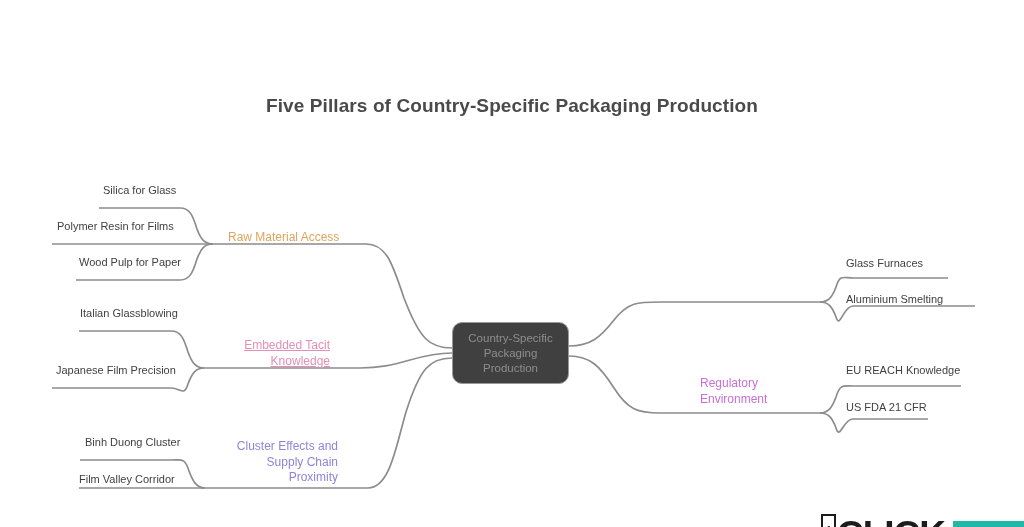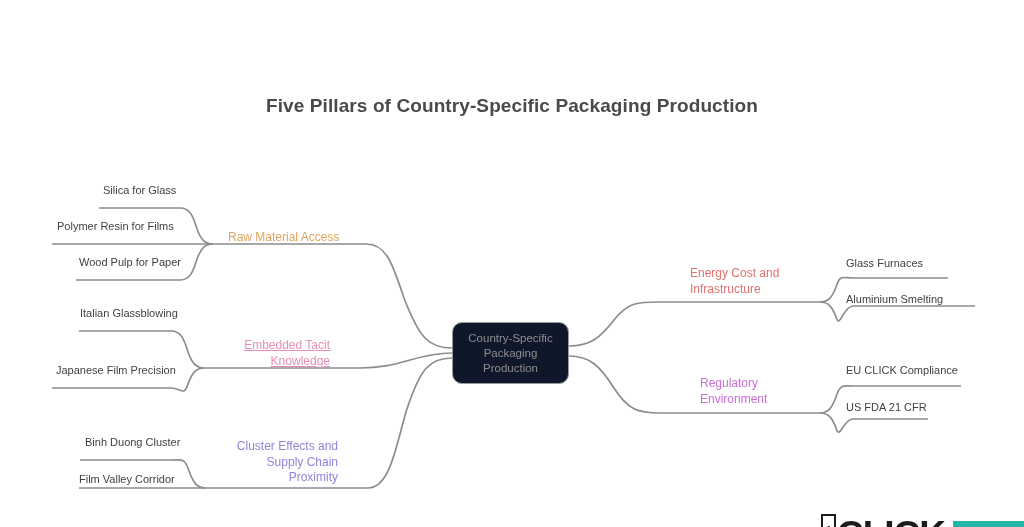--- a/index.html
+++ b/index.html
@@ -31,21 +31,21 @@
     width:1024px; height:527px;
     overflow:visible;
   }
   svg#wires path { fill:none; stroke:#8c8c8c; stroke-width:1.7; }
   .center-node {
     position:absolute;
     left:452px; top:274px;
     width:117px; height:62px;
     border:1.4px solid #9a9a9a;
     border-radius:10px;
-    background:#0f172a;
+    background:#404040;
     display:flex;
     align-items:center;
     justify-content:center;
     text-align:center;
     font-size:11.5px;
     line-height:15px;
     color:#8e8e8e;
   }
   .branch-label {
     position:absolute;
@@ -187,44 +187,40 @@
     <span>Embedded Tacit</span><br>
     <span>Knowledge</span>
   </div>
 
   <div class="branch-label" style="left:212px; top:391px; width:126px; text-align:right; color:#9183d8;">
     <span>Cluster Effects and</span><br>
     <span>Supply Chain</span><br>
     <span>Proximity</span>
   </div>
 
-  <div class="branch-label" style="left:690px; top:218px; color:#e07070;">
-    <span>Energy Cost and</span><br>
-    <span>Infrastructure</span>
-  </div>
 
   <div class="branch-label" style="left:700px; top:328px; color:#c96fd8;">
     <span>Regulatory</span><br>
     <span>Environment</span>
   </div>
 
   <div class="leaf-label" style="left:103px; top:136px;">Silica for Glass</div>
   <div class="leaf-label" style="left:57px; top:172px;">Polymer Resin for Films</div>
   <div class="leaf-label" style="left:79px; top:208px;">Wood Pulp for Paper</div>
 
   <div class="leaf-label" style="left:80px; top:259px;">Italian Glassblowing</div>
   <div class="leaf-label" style="left:56px; top:316px;">Japanese Film Precision</div>
 
   <div class="leaf-label" style="left:85px; top:388px;">Binh Duong Cluster</div>
   <div class="leaf-label" style="left:79px; top:425px;">Film Valley Corridor</div>
 
   <div class="leaf-label" style="left:846px; top:209px;">Glass Furnaces</div>
   <div class="leaf-label" style="left:846px; top:245px;">Aluminium Smelting</div>
 
-  <div class="leaf-label" style="left:846px; top:316px;">EU CLICK Compliance</div>
+  <div class="leaf-label" style="left:846px; top:316px;">EU REACH Knowledge</div>
   <div class="leaf-label" style="left:846px; top:353px;">US FDA 21 CFR</div>
 
   <div class="logo">
     <div class="logo-one">
       <div class="logo-one-text">ONE</div>
       <div class="logo-one-box">
         <span>1</span>
       </div>
     </div>
     <div class="logo-click">CLICK</div>

